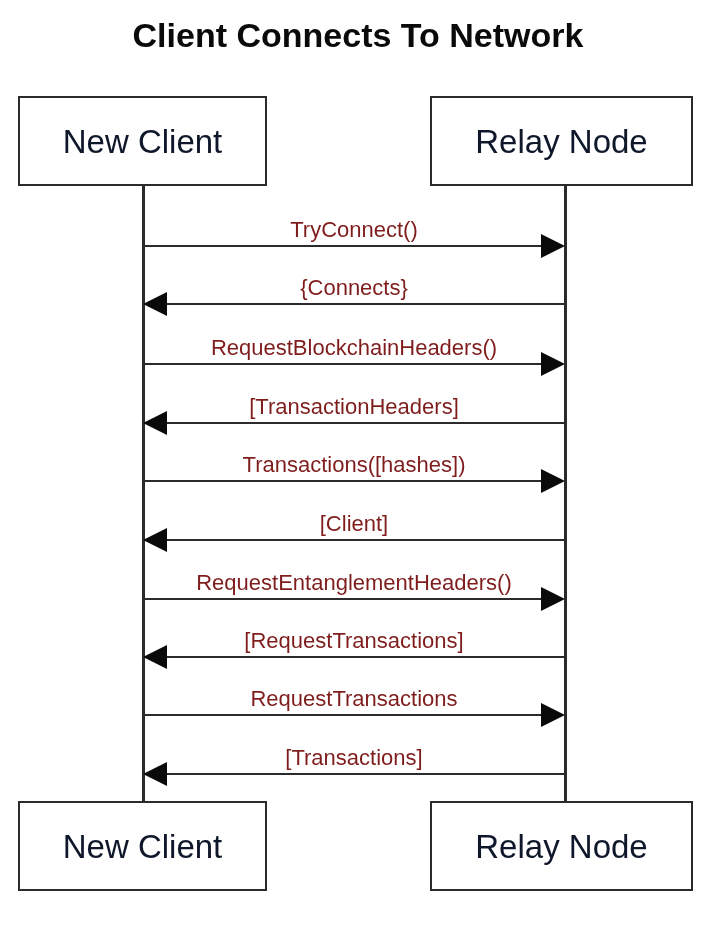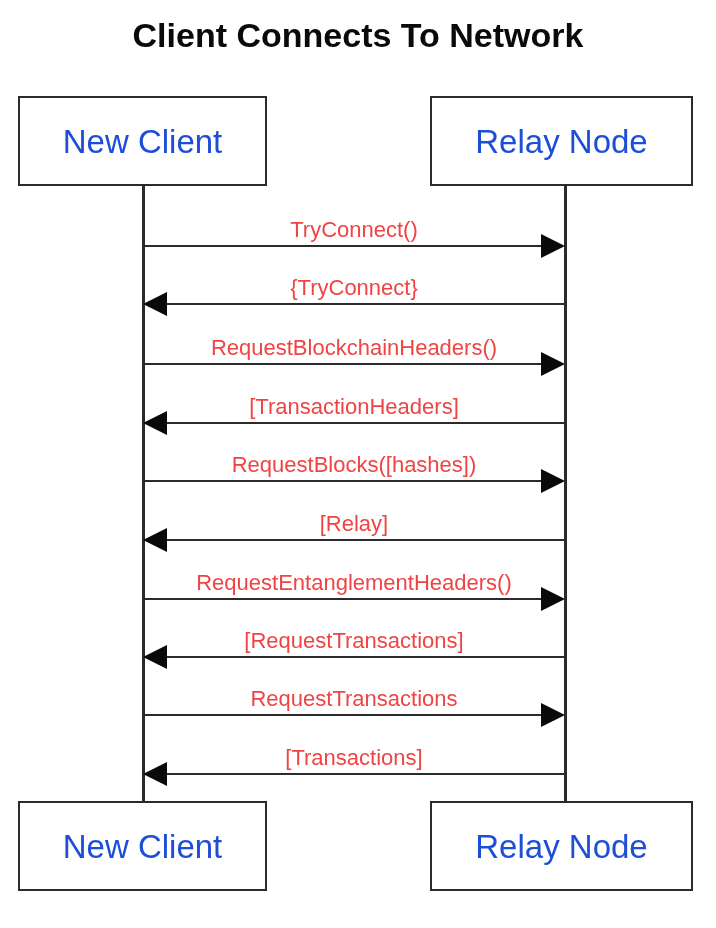--- a/index.html
+++ b/index.html
@@ -34,21 +34,21 @@
     border: 2px solid #2b2b2b;
     background: #ffffff;
     box-sizing: border-box;
     display: flex;
     align-items: center;
     justify-content: center;
     z-index: 5;
   }
   .participant-label {
     font-size: 33px;
-    color: #1d4ed8;
+    color: #0f172a;
     white-space: nowrap;
     line-height: 1;
   }
   .lifeline {
     position: absolute;
     width: 3px;
     background: #2b2b2b;
     z-index: 1;
   }
   .message {
@@ -63,21 +63,21 @@
     height: 2px;
     background: #2b2b2b;
   }
   .msg-label {
     position: absolute;
     left: 0;
     width: 100%;
     bottom: 4px;
     text-align: center;
     font-size: 22px;
-    color: #ef4444;
+    color: #7f1d1d;
     white-space: nowrap;
     line-height: 1;
   }
   .arrowhead {
     position: absolute;
     width: 0;
     height: 0;
     top: -11px;
   }
   .arrowhead.right {
@@ -118,41 +118,41 @@
     </div>
   <div id="messages">
       <div class="message" style="left: 143px; top: 245px; width: 422px;">
         <div class="msg-line" style="left: 0px; width: 400px;"></div>
         <div class="arrowhead right" style="left: 398px;"></div>
         <div class="msg-label">TryConnect()</div>
       </div>
       <div class="message" style="left: 143px; top: 303px; width: 422px;">
         <div class="msg-line" style="left: 22px; width: 400px;"></div>
         <div class="arrowhead left" style="left: 0px;"></div>
-        <div class="msg-label">{TryConnect}</div>
+        <div class="msg-label">{Connects}</div>
       </div>
       <div class="message" style="left: 143px; top: 363px; width: 422px;">
         <div class="msg-line" style="left: 0px; width: 400px;"></div>
         <div class="arrowhead right" style="left: 398px;"></div>
         <div class="msg-label">RequestBlockchainHeaders()</div>
       </div>
       <div class="message" style="left: 143px; top: 422px; width: 422px;">
         <div class="msg-line" style="left: 22px; width: 400px;"></div>
         <div class="arrowhead left" style="left: 0px;"></div>
         <div class="msg-label">[TransactionHeaders]</div>
       </div>
       <div class="message" style="left: 143px; top: 480px; width: 422px;">
         <div class="msg-line" style="left: 0px; width: 400px;"></div>
         <div class="arrowhead right" style="left: 398px;"></div>
-        <div class="msg-label">RequestBlocks([hashes])</div>
+        <div class="msg-label">Transactions([hashes])</div>
       </div>
       <div class="message" style="left: 143px; top: 539px; width: 422px;">
         <div class="msg-line" style="left: 22px; width: 400px;"></div>
         <div class="arrowhead left" style="left: 0px;"></div>
-        <div class="msg-label">[Relay]</div>
+        <div class="msg-label">[Client]</div>
       </div>
       <div class="message" style="left: 143px; top: 598px; width: 422px;">
         <div class="msg-line" style="left: 0px; width: 400px;"></div>
         <div class="arrowhead right" style="left: 398px;"></div>
         <div class="msg-label">RequestEntanglementHeaders()</div>
       </div>
       <div class="message" style="left: 143px; top: 656px; width: 422px;">
         <div class="msg-line" style="left: 22px; width: 400px;"></div>
         <div class="arrowhead left" style="left: 0px;"></div>
         <div class="msg-label">[RequestTransactions]</div>

